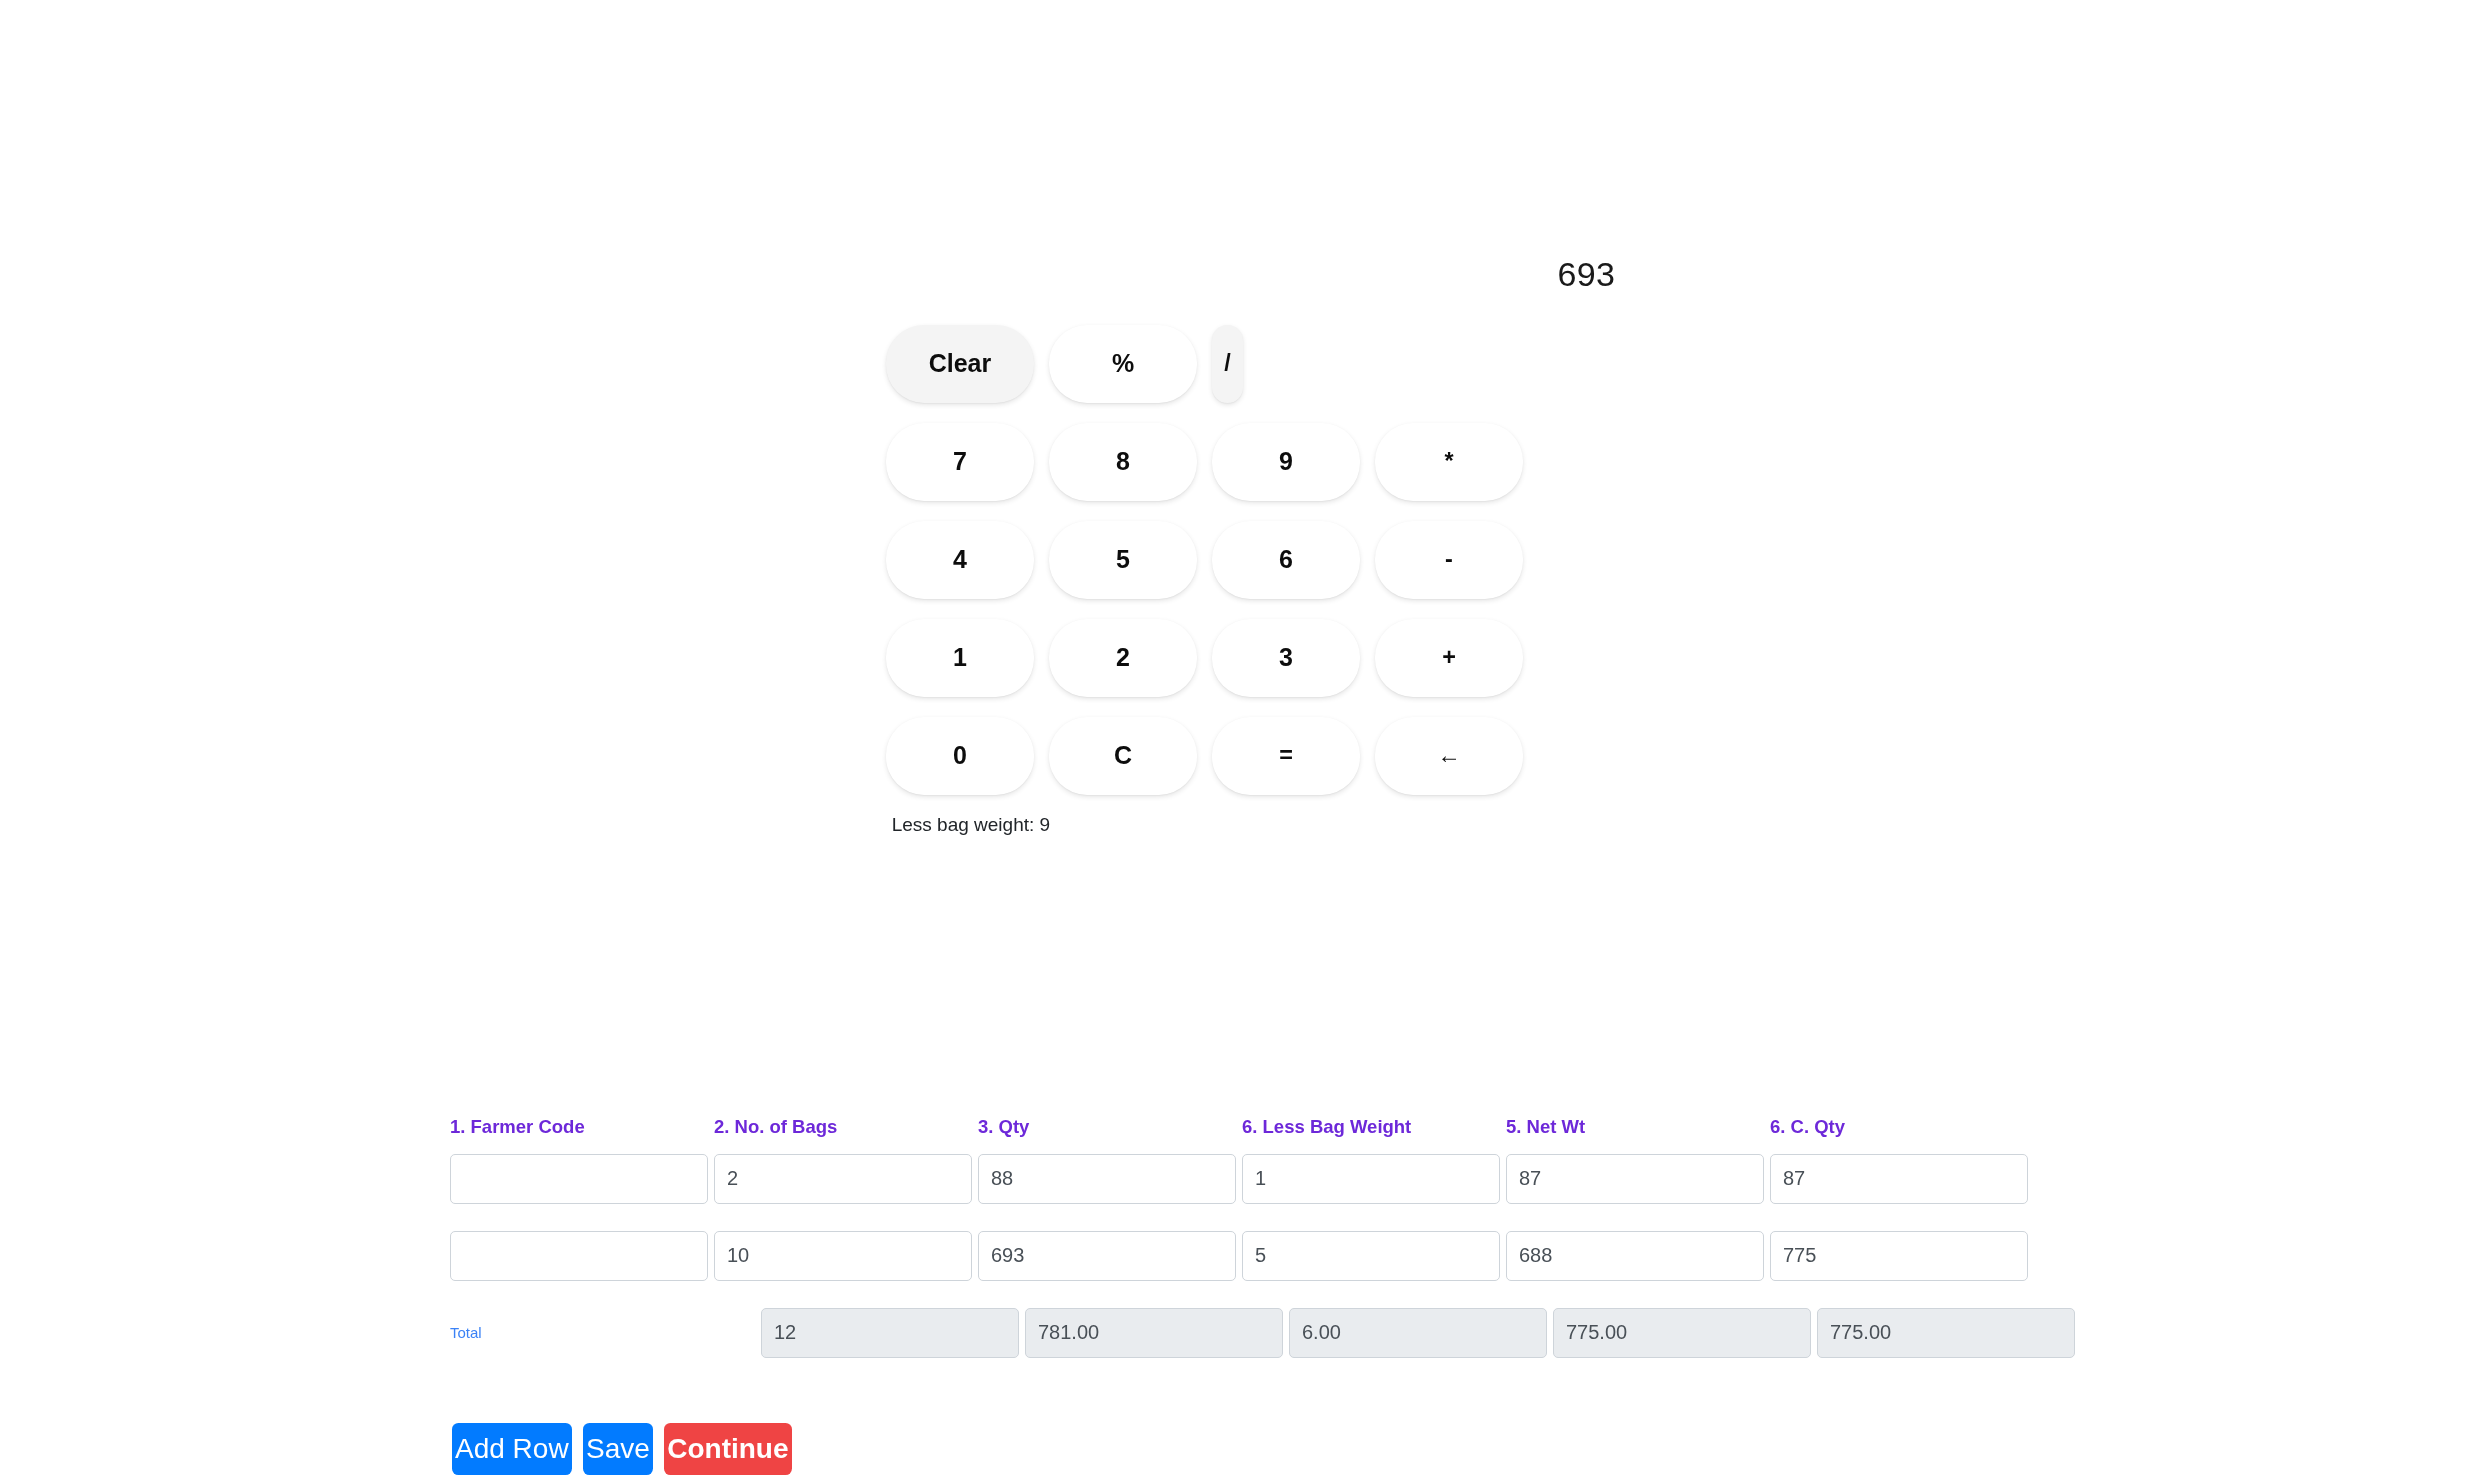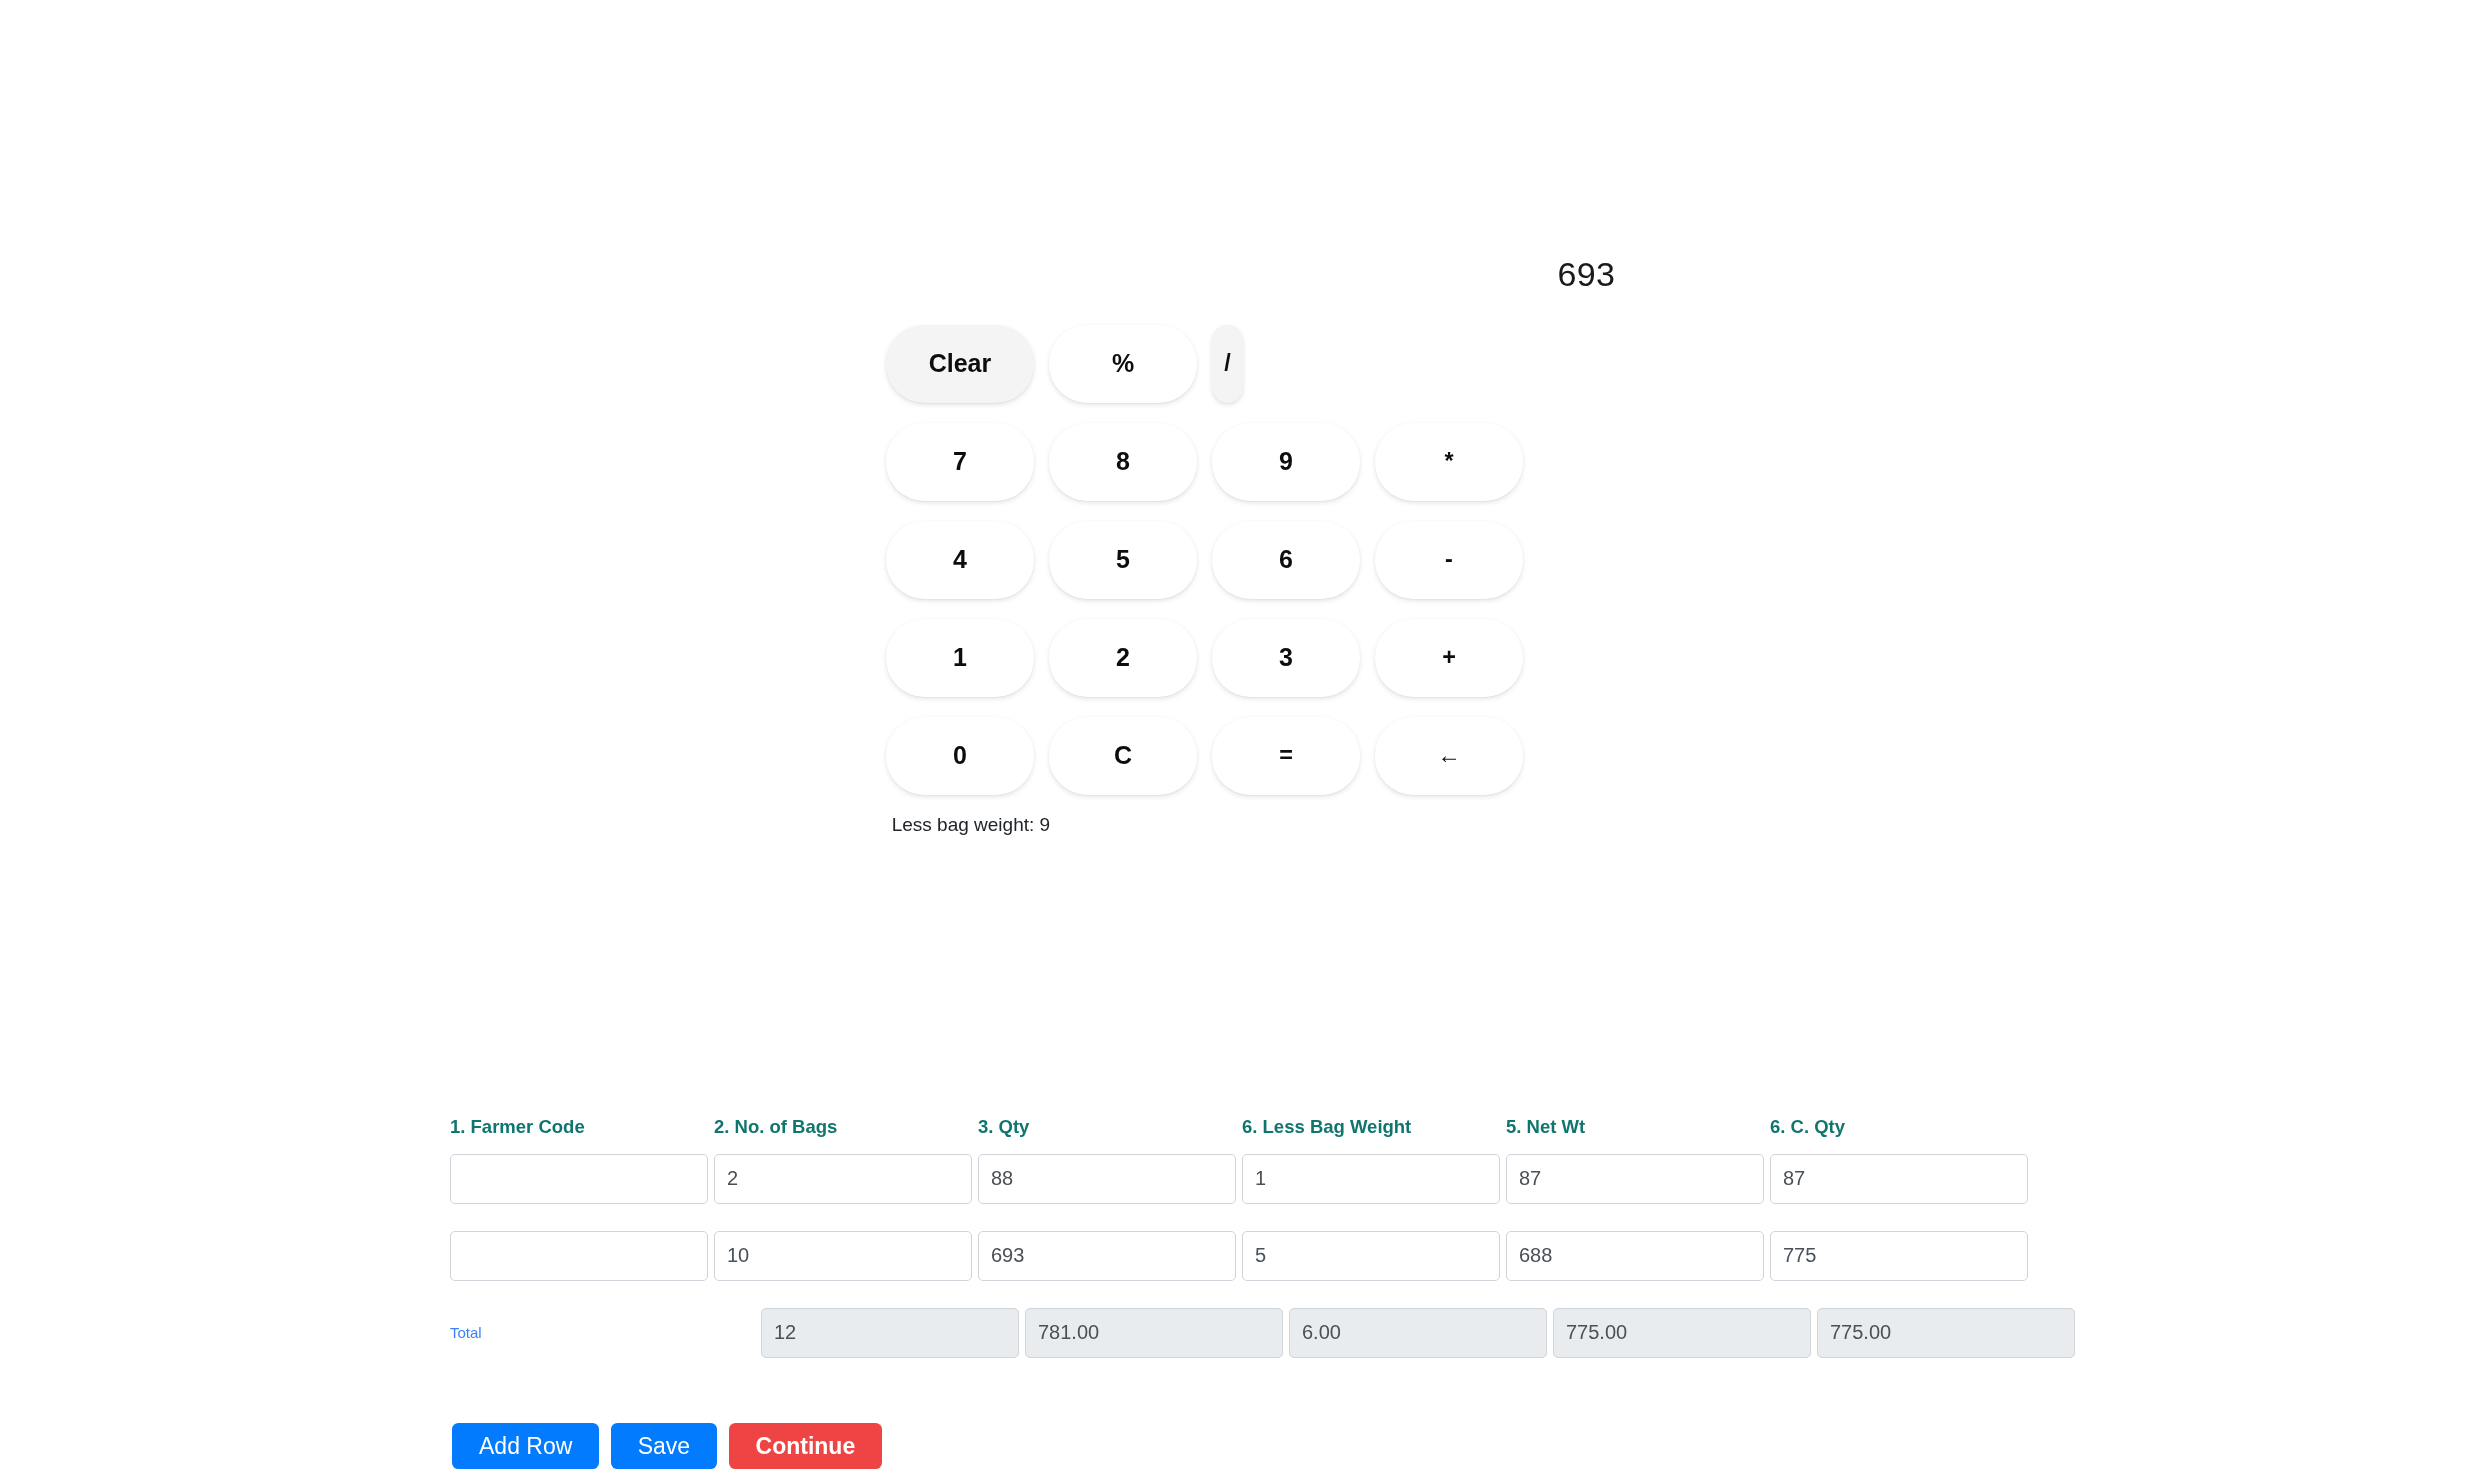--- a/index.html
+++ b/index.html
@@ -93,21 +93,21 @@
     top: 1116px;
     width: 1597px;
   }
   .trow {
     display: flex;
     align-items: center;
   }
   .thead .cell {
     font-size: 18.5px;
     font-weight: 700;
-    color: #0f766e;
+    color: #6d28d9;
     padding-bottom: 15.6px;
     white-space: nowrap;
   }
   .cell {
     box-sizing: border-box;
     padding-right: 5.7px;
   }
   .c1 { width: 264px; }
   .c2 { width: 264px; }
   .c3 { width: 264px; }
@@ -148,22 +148,22 @@
     top: 1423px;
     display: flex;
     gap: 11.4px;
   }
   .btn {
     border: none;
     border-radius: 6.4px;
     background: #027bff;
     color: #ffffff;
     font-family: "Liberation Sans", sans-serif;
-    font-size: 23px;
-    padding: 10px 27px;
+    font-size: 28px;
+    padding: 10px 3px;
     cursor: pointer;
     line-height: 1.15;
     white-space: nowrap;
   }
   .btn.dark {
     background: #ef4444;
     font-weight: bold;
   }
 </style>
 </head>

